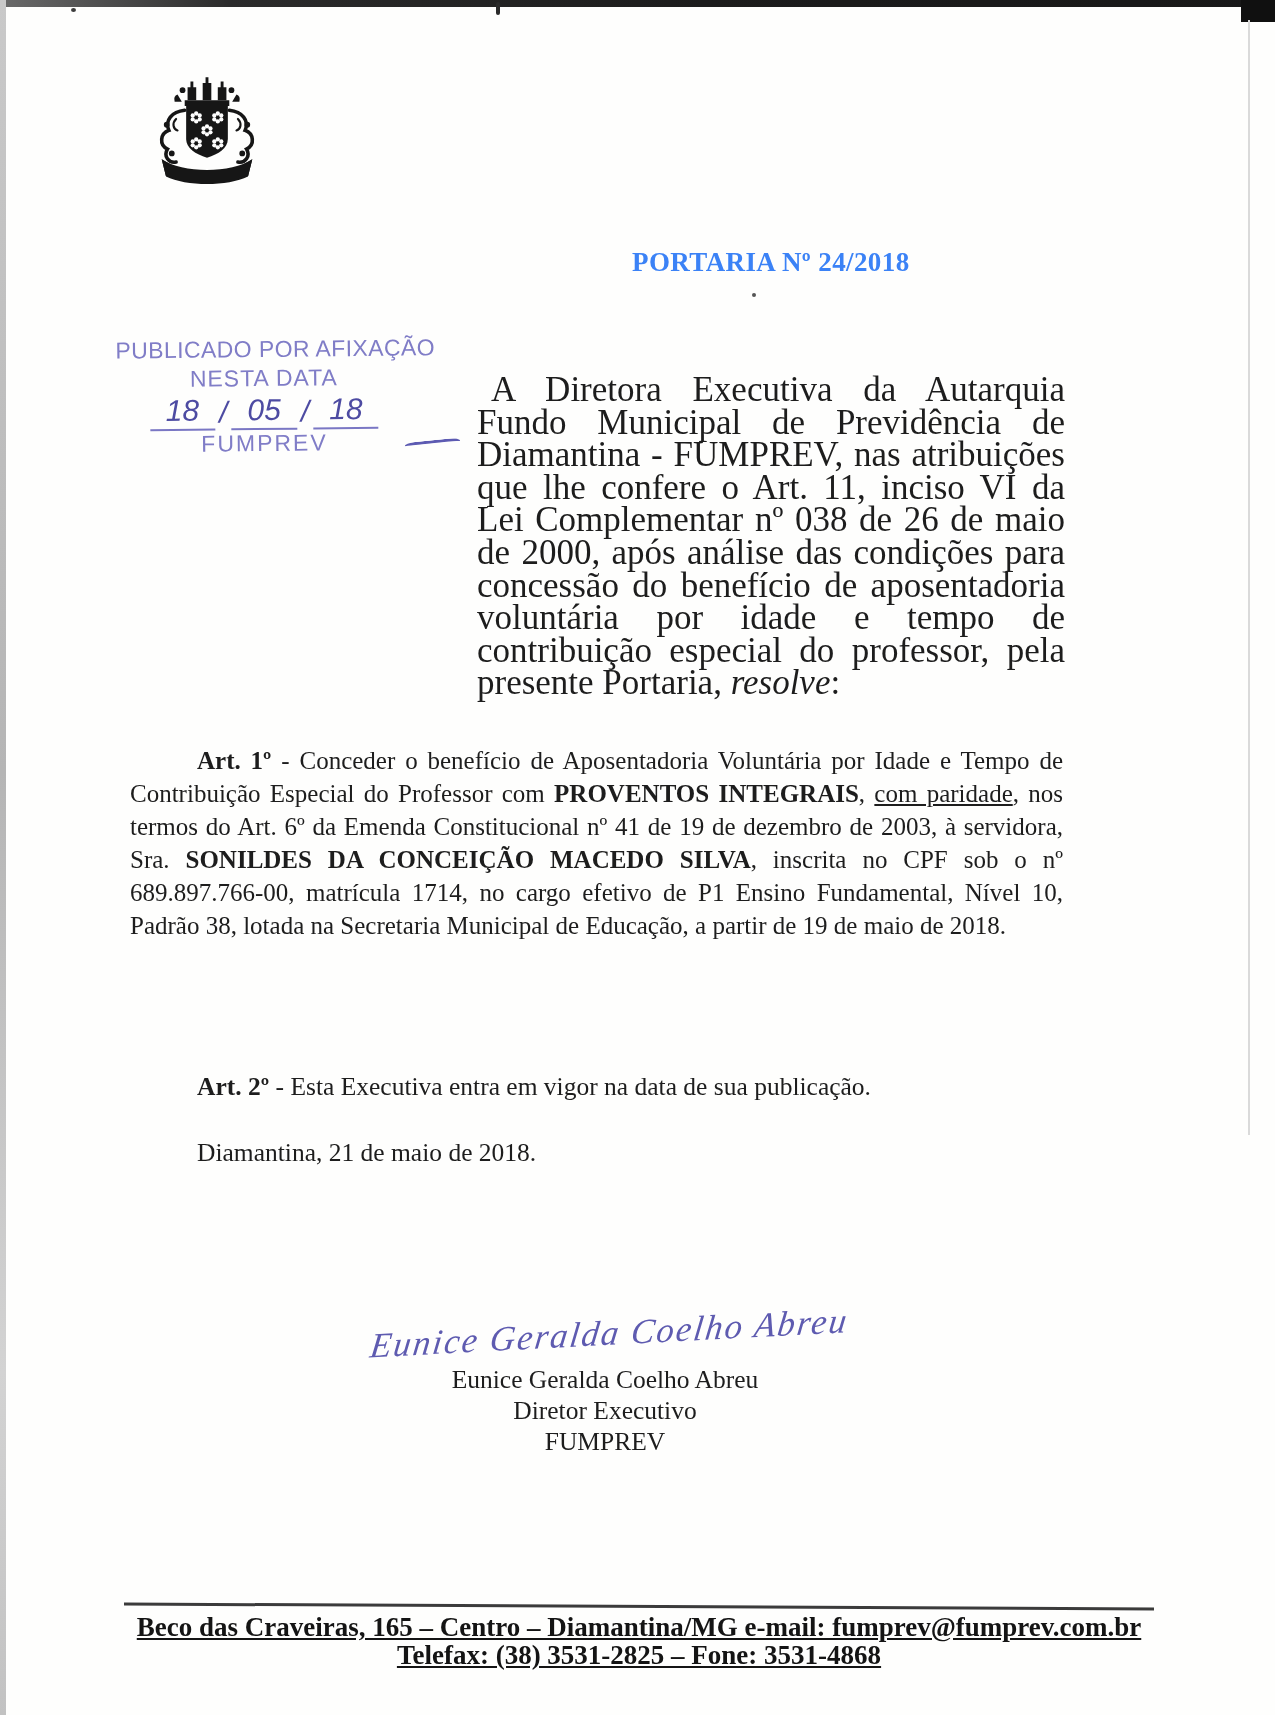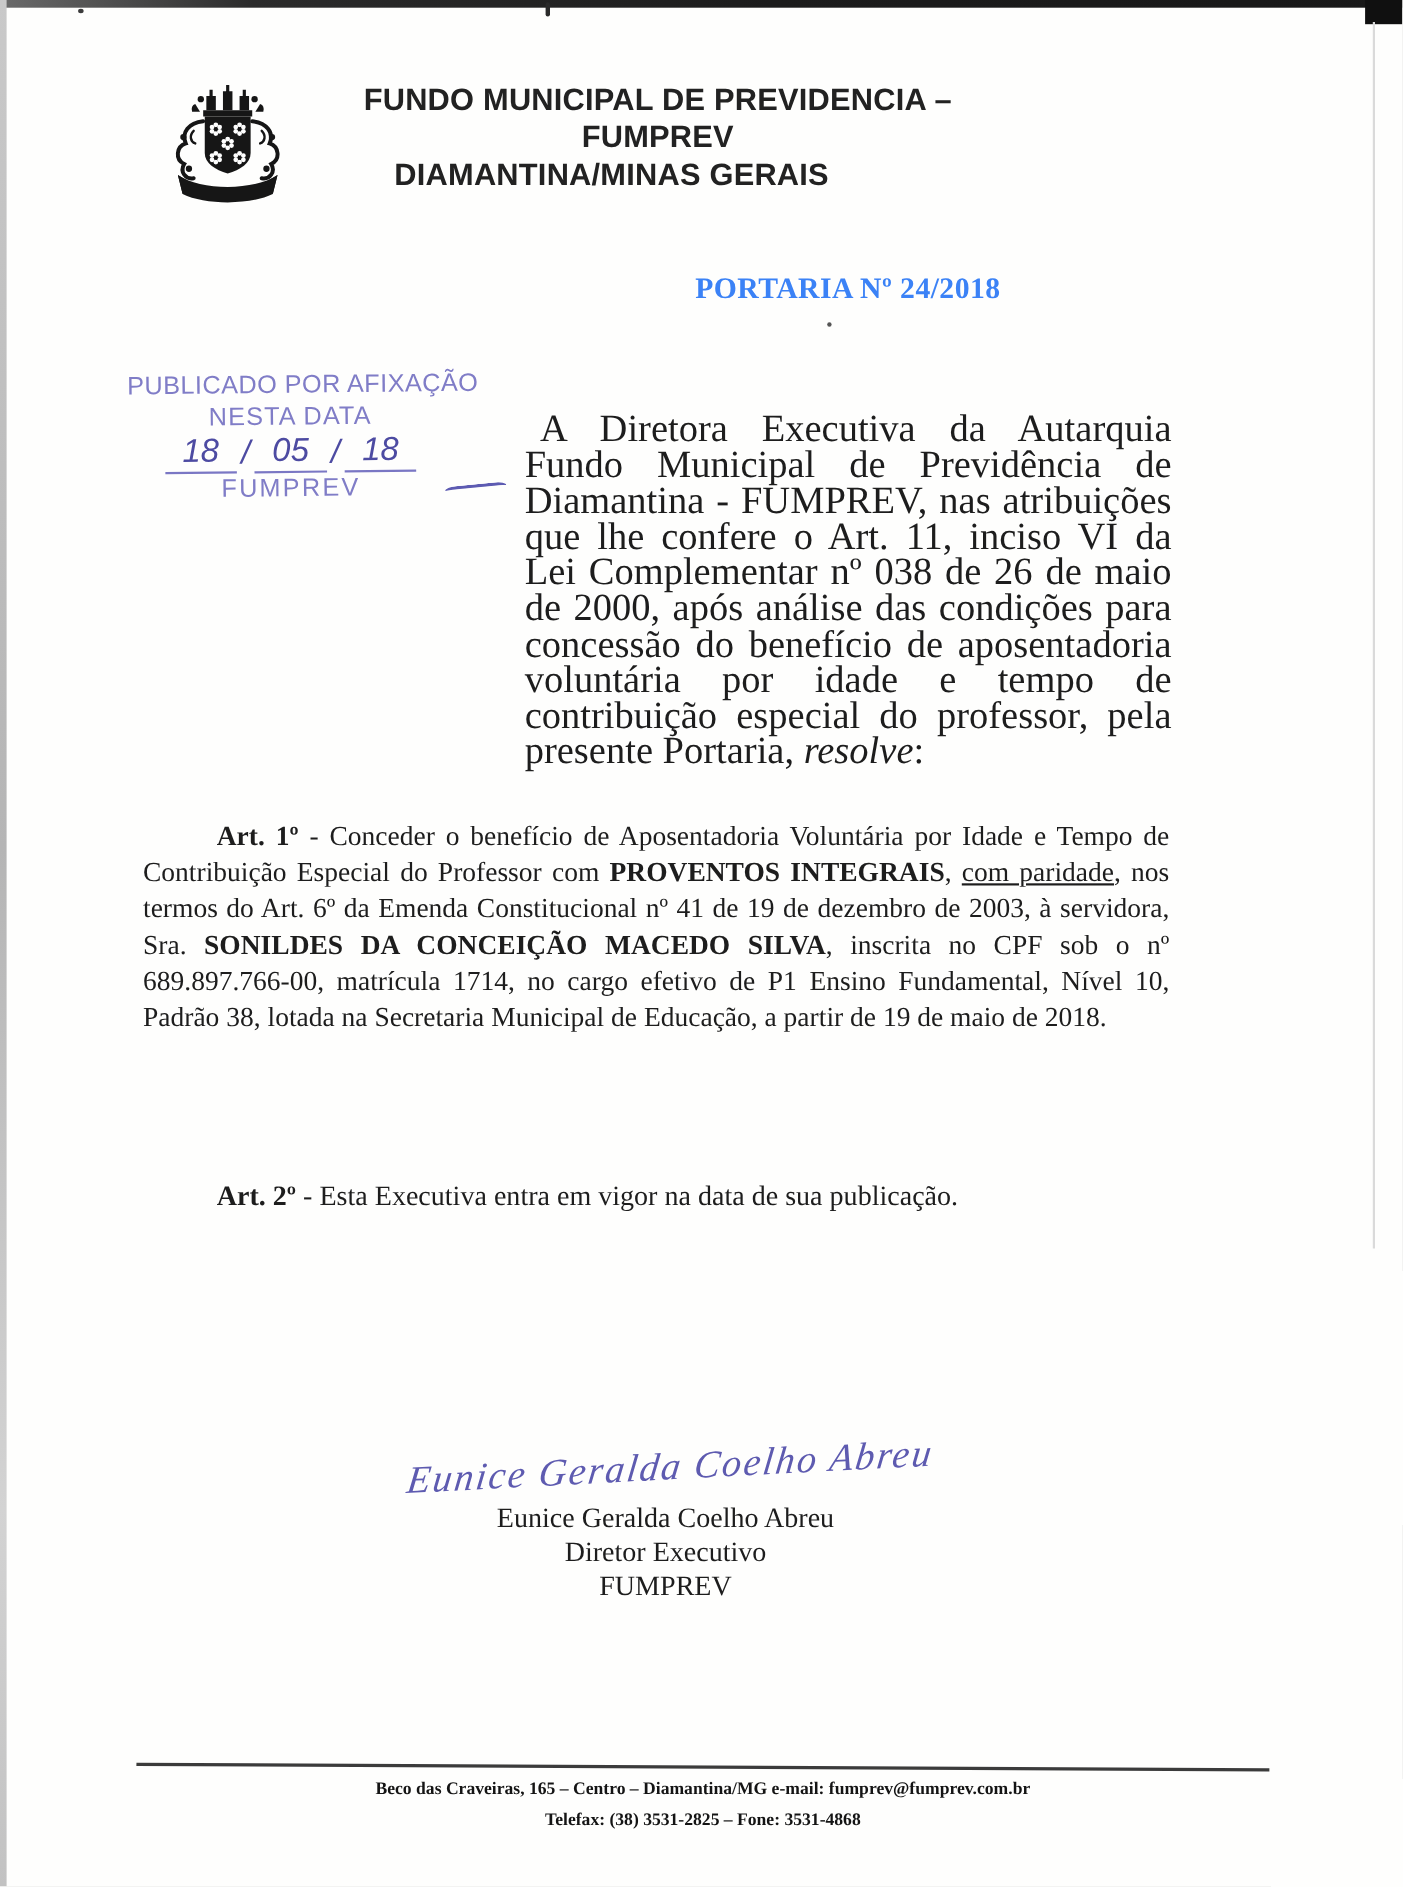--- a/index.html
+++ b/index.html
@@ -66,21 +66,21 @@
   .sig-block { position:absolute; left:370px; top:1314px; width:470px; text-align:center;
     font-size:25.5px; line-height:31px; }
   .sig-script { display:block; font-style:italic; font-size:35px; line-height:40px;
     color:#5e5bb0; letter-spacing:2px; white-space:nowrap;
     transform:rotate(-3deg) skewX(-10deg); margin-bottom:10px; }
 
   
   .footer-rule { position:absolute; left:124px; top:1605px; width:1030px; height:3px;
     background:#3b3b3b; transform:rotate(0.28deg); }
   .footer { position:absolute; left:128px; top:1613px; width:1022px; text-align:center;
-    font-weight:bold; font-size:16px; line-height:28px; color:#141414; }
+    font-weight:bold; font-size:27px; line-height:28px; color:#141414;text-decoration:underline; }
 </style>
 </head>
 <body>
 
 <div class="page">
 
   <div class="scan-top-bar"></div>
   <div class="scan-corner-block"></div>
   <div class="scan-left-strip"></div>
   <div class="scan-right-line"></div>
@@ -128,24 +128,20 @@
     </g>
     <circle cx="33" cy="72" r="4" fill="#161616"></circle>
       <circle cx="145" cy="72" r="4" fill="#161616"></circle>
     <circle cx="40" cy="112" r="4" fill="#161616"></circle>
       <circle cx="138" cy="112" r="4" fill="#161616"></circle>
 
     <path d="M26 120 C55 140 123 140 152 120 L146 144 C118 158 60 158 32 144 Z" fill="#161616"></path>
     <path d="M26 120 L40 128 L32 144 Z M152 120 L138 128 L146 144 Z" fill="#161616"></path>
   </svg>
 
-  <div class="org-block">
-    <span>FUNDO MUNICIPAL DE PREVIDENCIA – FUMPREV</span>
-    <span class="org-line2">DIAMANTINA/MINAS GERAIS</span>
-  </div>
 
   <div class="doc-title">PORTARIA Nº 24/2018</div>
 
   <div class="stamp">
     <div class="stamp-l1">PUBLICADO POR AFIXAÇÃO</div>
     <div class="stamp-l2">NESTA DATA</div>
     <div class="stamp-date">
       <span class="seg">18</span>
       <span class="slash">/</span>
       <span class="seg">05</span>
@@ -157,20 +153,21 @@
       <span class="pen-mark"></span>
     </div>
   </div>
 
   <p class="preamble"><span>A Diretora Executiva da Autarquia Fundo Municipal de Previdência de Diamantina - FUMPREV, nas atribuições que lhe confere o Art. 11, inciso VI da Lei Complementar nº 038 de 26 de maio de 2000, após análise das condições para concessão do benefício de aposentadoria voluntária por idade e tempo de contribuição especial do professor, pela presente Portaria, </span><span class="i">resolve</span><span>:</span></p>
 
   <p class="article1"><span class="b">Art. 1º</span><span> - Conceder o benefício de Aposentadoria Voluntária por Idade e Tempo de Contribuição Especial do Professor com </span><span class="b">PROVENTOS INTEGRAIS</span><span>, </span><span class="u">com paridade</span><span>, nos termos do Art. 6º da Emenda Constitucional nº 41 de 19 de dezembro de 2003, à servidora, Sra. </span><span class="b">SONILDES DA CONCEIÇÃO MACEDO SILVA</span><span>, inscrita no CPF sob o nº 689.897.766-00, matrícula 1714, no cargo efetivo de P1 Ensino Fundamental, Nível 10, Padrão 38, lotada na Secretaria Municipal de Educação, a partir de 19 de maio de 2018.</span></p>
 
   <p class="article2"><span class="b">Art. 2º</span><span> - Esta Executiva entra em vigor na data de sua publicação.</span></p>
 
+  <div class="dateline">Diamantina, 21 de maio de 2018.</div>
 
   <div class="sig-block">
     <span class="sig-script">Eunice Geralda Coelho Abreu</span>
     <div>Eunice Geralda Coelho Abreu</div>
     <div>Diretor Executivo</div>
     <div>FUMPREV</div>
   </div>
 
   <div class="footer-rule"></div>
   <div class="footer">

